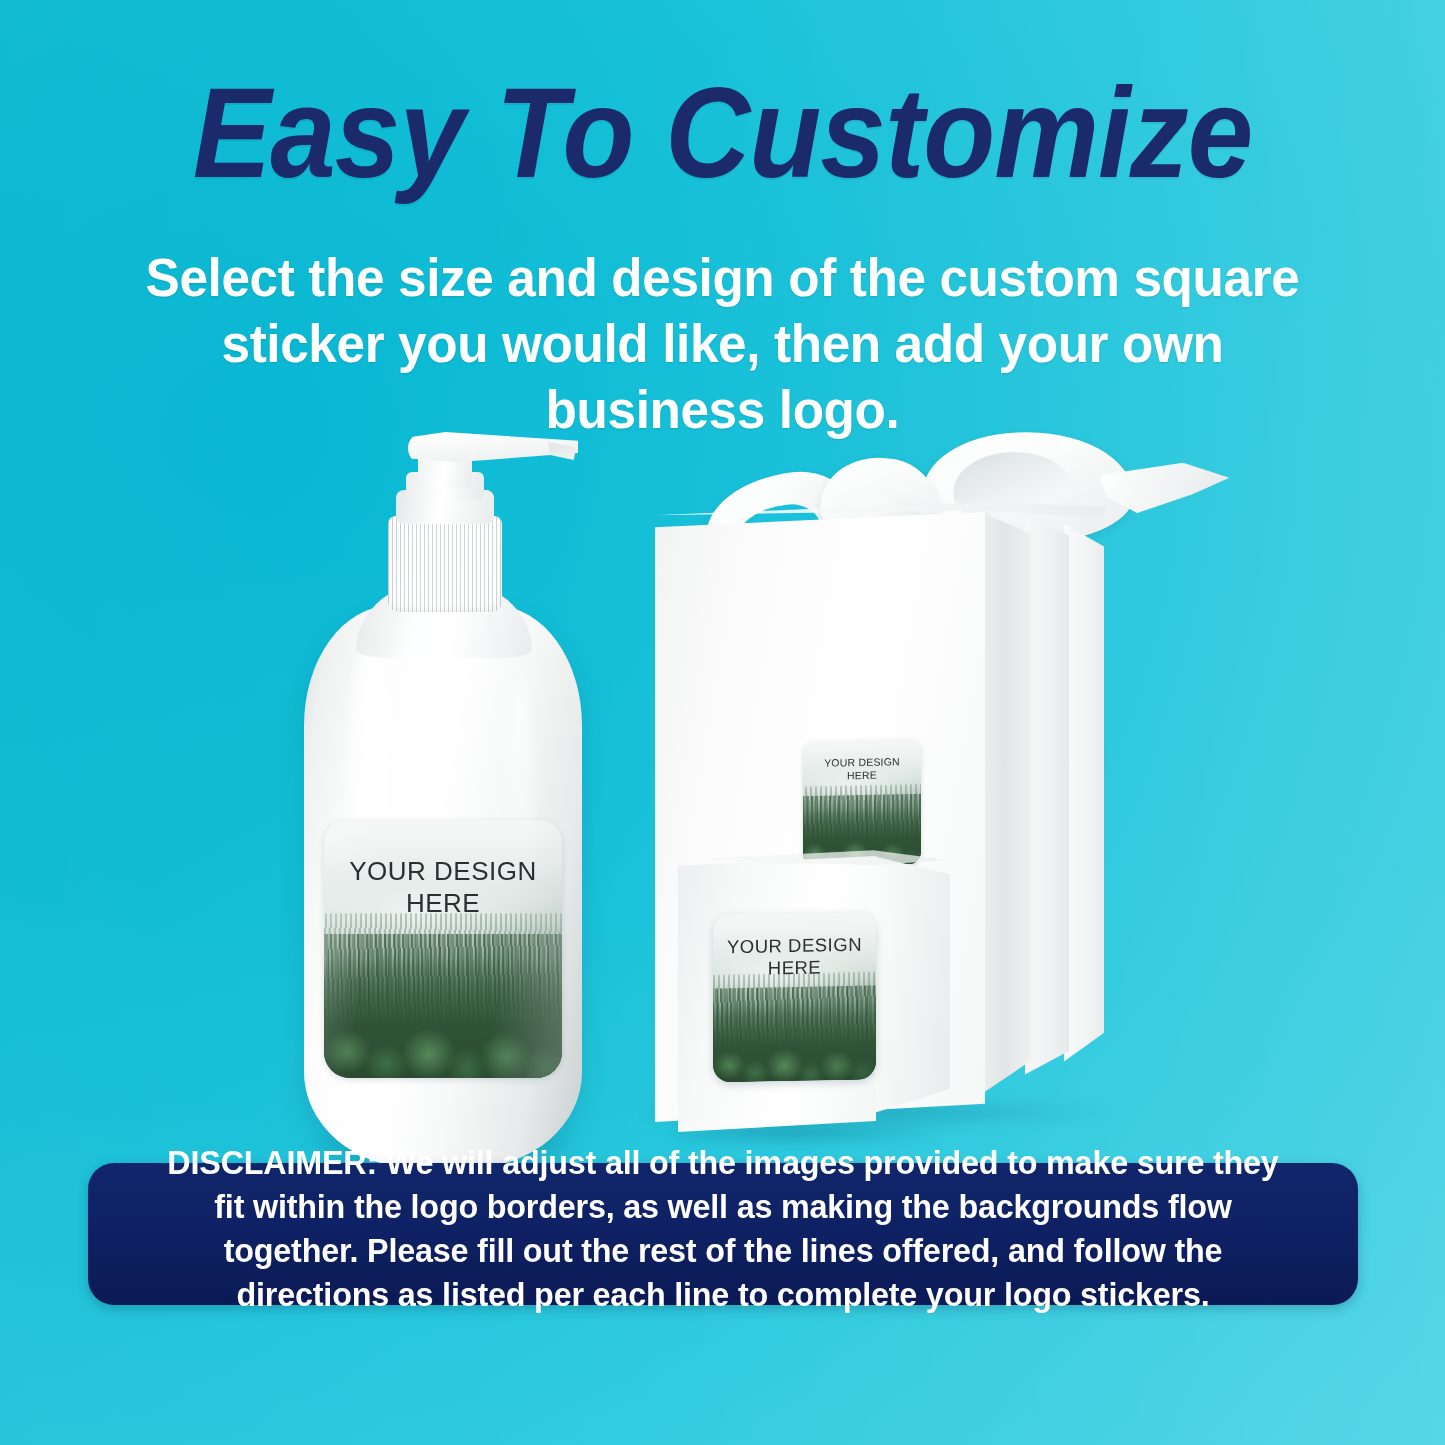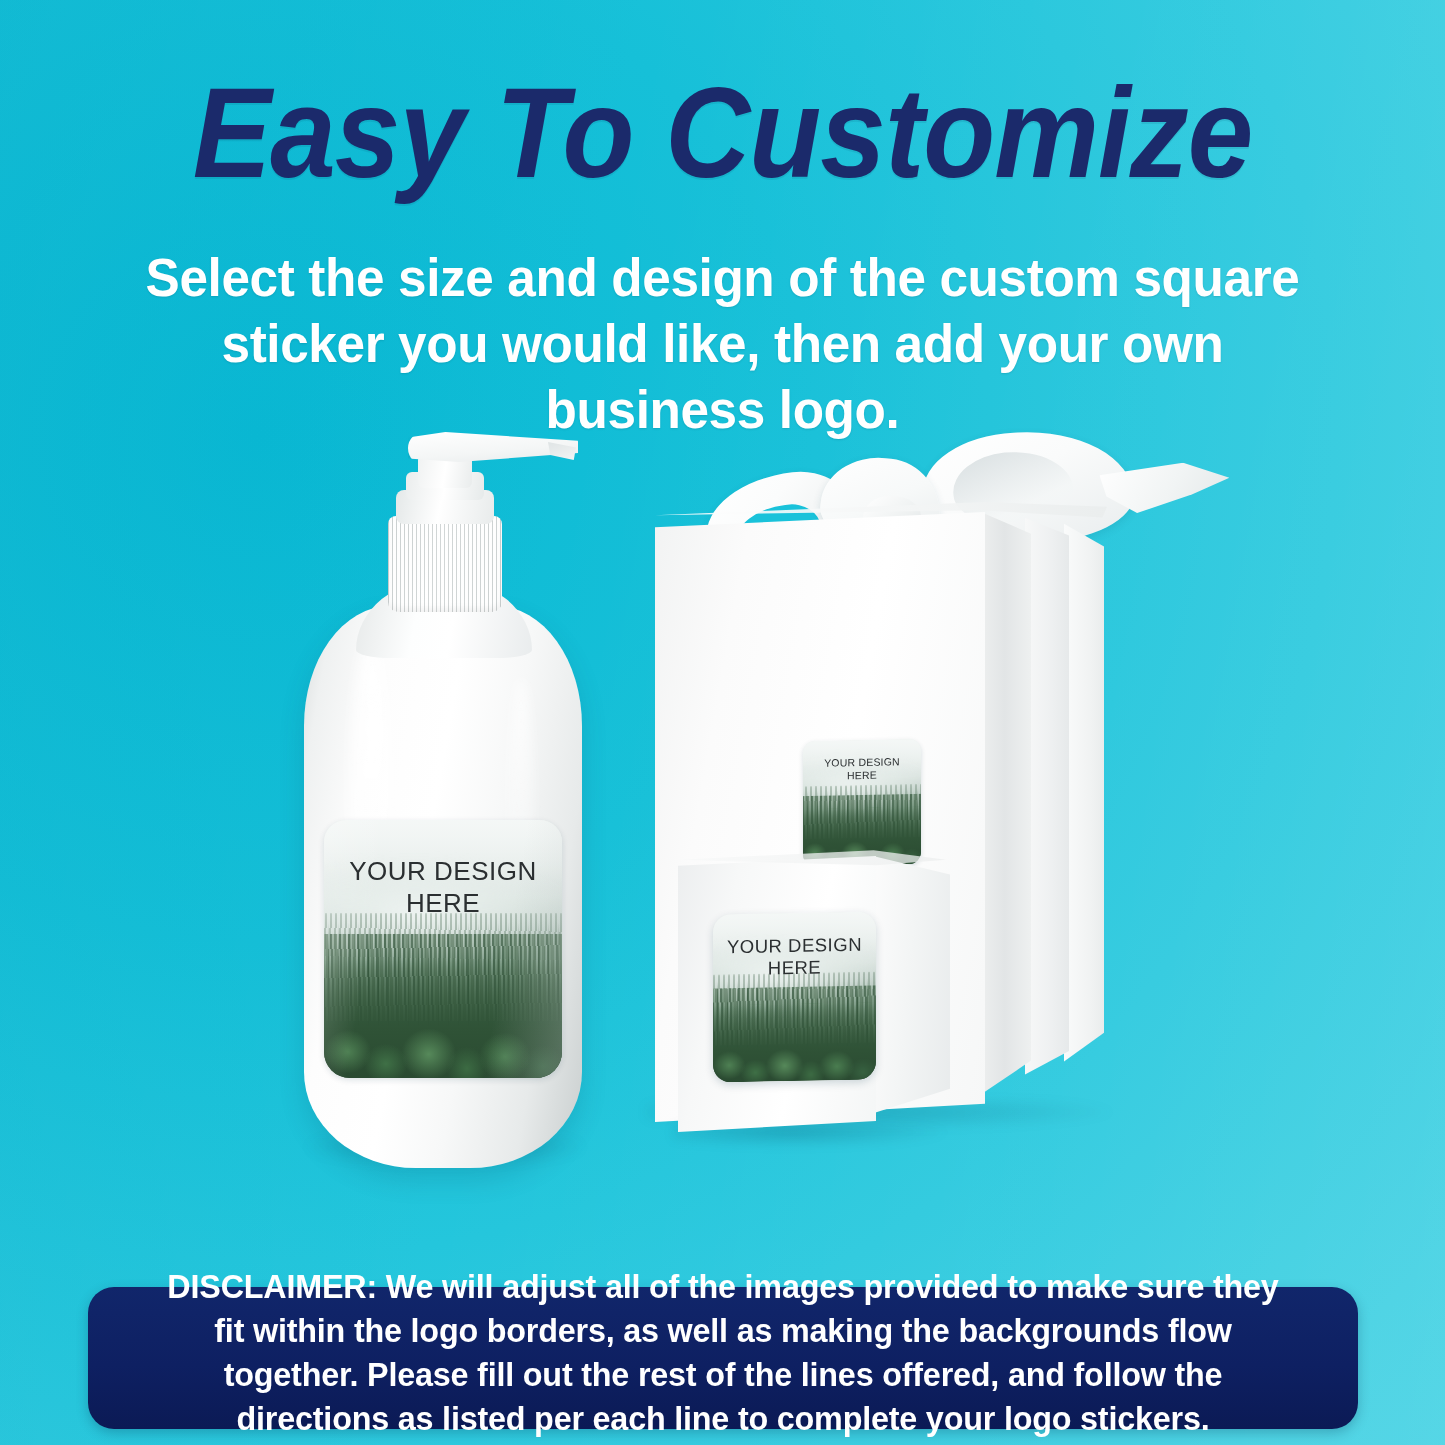--- a/index.html
+++ b/index.html
@@ -499,21 +499,21 @@
     z-index: 4;
   }
   .sticker-bottle .design-text { font-size: 26px; top: 14%; }
   .sticker-box-small .design-text { font-size: 18.5px; top: 13%; }
   .sticker-box-big .design-text { font-size: 10.5px; top: 13%; letter-spacing: 0.2px; }
 
   
   .disclaimer {
     position: absolute;
     left: 88px;
-    top: 1287px;
+    top: 1163px;
     width: 1270px;
     height: 142px;
     background: linear-gradient(180deg, #11266b 0%, #0e2062 55%, #0b1a55 100%);
     border-radius: 26px;
     box-shadow: 0 4px 12px rgba(0,40,70,0.25);
     display: flex;
     align-items: center;
     justify-content: center;
     padding: 6px 42px 18px 42px;
     box-sizing: border-box;

